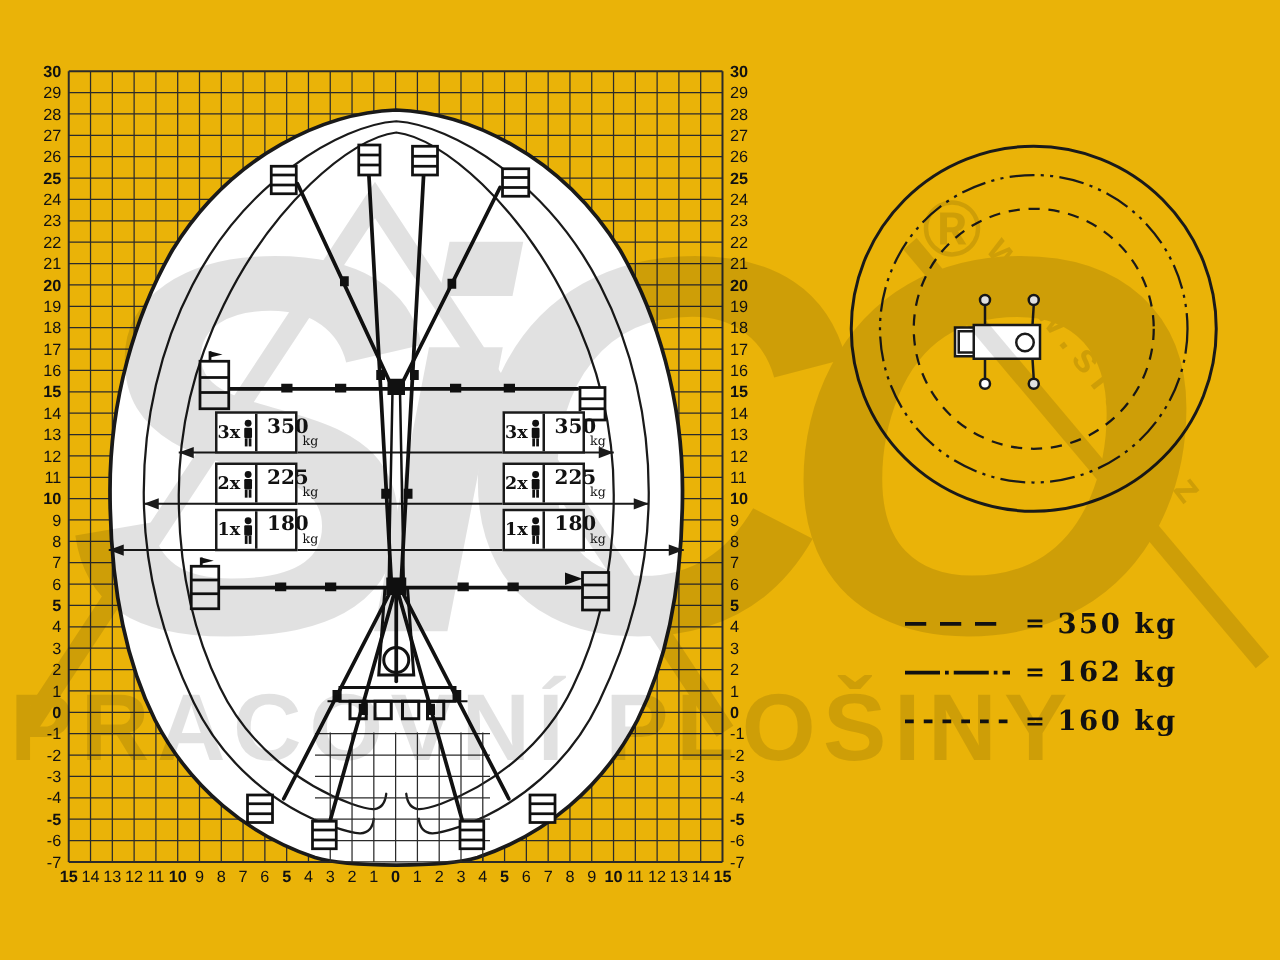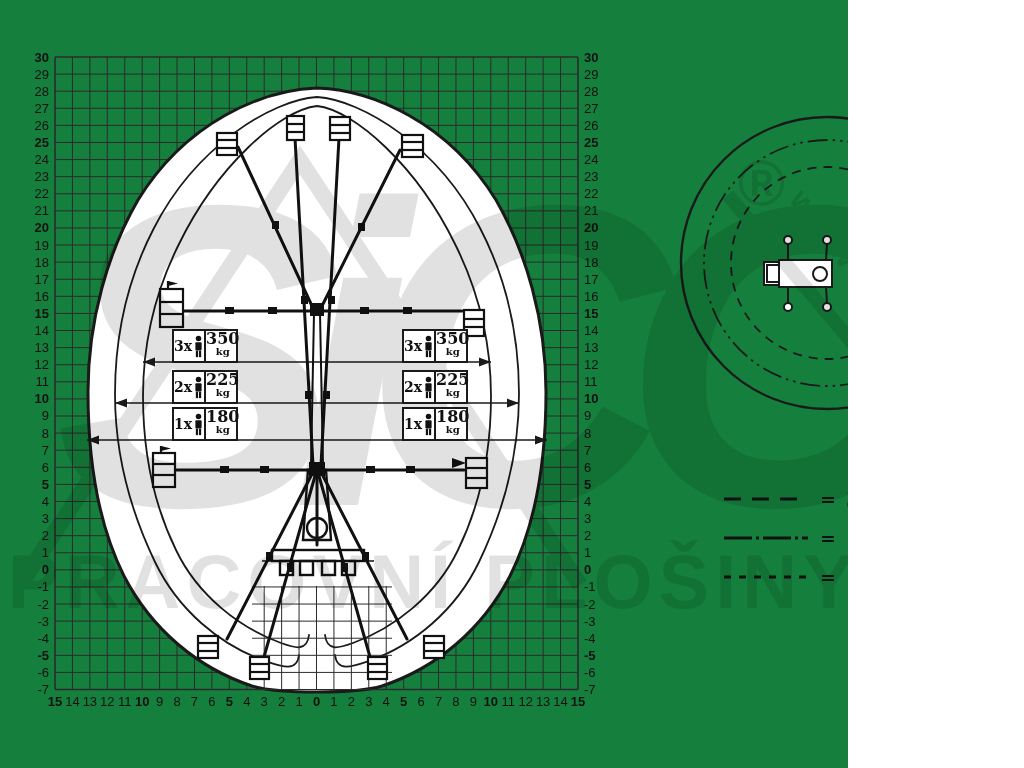--- a/index.html
+++ b/index.html
@@ -1,29 +1,29 @@
 <!DOCTYPE html>
 <html><head>
 <meta charset="utf-8">
 <style>
   html,body{margin:0;padding:0;background:#fff;}
-  .canvas{position:relative;width:848px;height:768px;background:#15803d;overflow:hidden;
+  .canvas{position:relative;width:1024px;height:768px;background:#eab308;overflow:hidden;
           font-family:"Liberation Sans",sans-serif;}
   svg text{user-select:none;}
 
   
   .load-box{position:absolute;width:66px;height:34px;border:2px solid #1a1a1a;background:#fff;
             box-sizing:border-box;display:flex;align-items:stretch;
             font-family:"DejaVu Serif",serif;color:#111;}
   .lb-left{width:33px;display:flex;align-items:center;justify-content:center;gap:1px;
            border-right:2px solid #1a1a1a;}
   .lb-count{font-size:14px;font-weight:bold;}
-  .lb-right{flex:1;display:flex;flex-direction:column;align-items:center;line-height:1;}
+  .lb-right{flex:1;display:flex;flex-direction:column;align-items:center;justify-content:center;line-height:1;}
   .lb-val{font-size:16px;font-weight:bold;}
-  .lb-unit{font-size:10px;font-weight:bold;}
+  .lb-unit{font-size:10px;font-weight:normal;padding-left:36px;}
   .pos-l0{left:172px;top:329px;} .pos-l1{left:172px;top:370px;} .pos-l2{left:172px;top:407px;}
   .pos-r0{left:402px;top:329px;} .pos-r1{left:402px;top:370px;} .pos-r2{left:402px;top:407px;}
 
   
   .legend{position:absolute;left:722px;top:486px;width:280px;color:#111;
           font-family:"DejaVu Serif",serif;}
   .legend-row{display:flex;align-items:center;gap:10px;height:26px;margin-bottom:13px;}
   .legend-eq{font-size:19px;font-weight:bold;}
   .legend-label{font-size:22px;font-weight:bold;letter-spacing:2px;white-space:nowrap;}
 </style>

